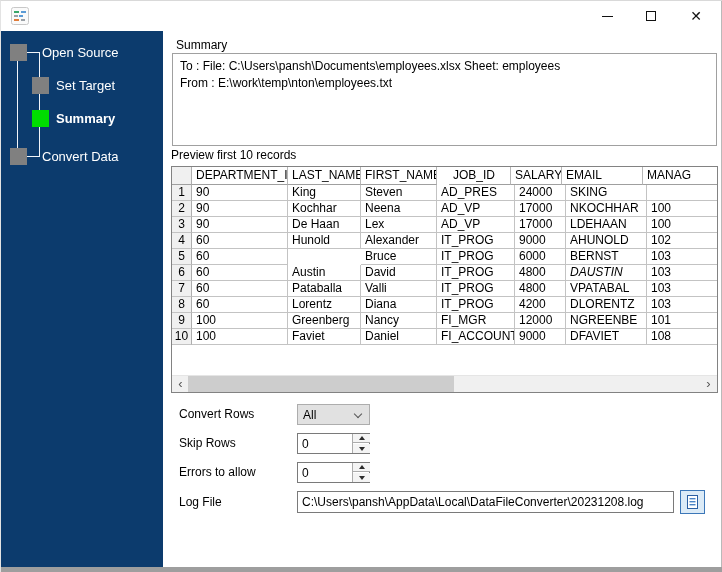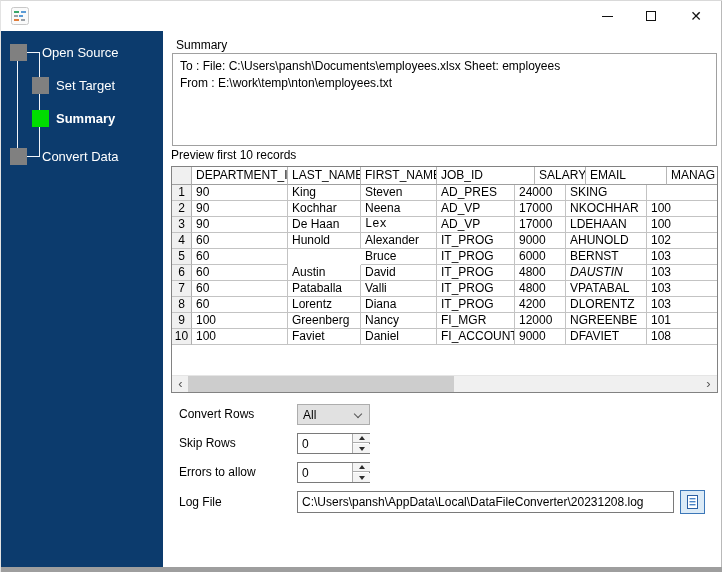--- a/index.html
+++ b/index.html
@@ -136,21 +136,21 @@
   </div>
 
   <div class="main-label" style="left:170px; top:147px; position:absolute;">Preview first 10 records</div>
   <div class="grid">
     <div class="grid-rows">
         <div class="tr th-row">
           <div class="td rownum" style="width: 20px;"></div>
           <div class="td" style="width: 96px;">DEPARTMENT_ID</div>
           <div class="td" style="width: 73px;">LAST_NAME</div>
           <div class="td" style="width: 76px;">FIRST_NAME</div>
-          <div class="td" style="width: 98px;">JOB_ID</div>
+          <div class="td" style="width: 62px; margin-left: 12px;">JOB_ID</div>
           <div class="td" style="width: 51px;">SALARY</div>
           <div class="td" style="width: 81px;">EMAIL</div>
           <div class="td" style="width: 110px;">MANAG</div>
         </div>
         <div class="tr">
           <div class="td rownum" style="width: 20px;">1</div>
           <div class="td" style="width: 96px;">90</div>
           <div class="td" style="width: 73px;">King</div>
           <div class="td" style="width: 76px;">Steven</div>
           <div class="td" style="width: 78px;">AD_PRES</div>
@@ -165,21 +165,21 @@
           <div class="td" style="width: 76px;">Neena</div>
           <div class="td" style="width: 78px;">AD_VP</div>
           <div class="td" style="width: 51px;">17000</div>
           <div class="td" style="width: 81px;">NKOCHHAR</div>
           <div class="td" style="width: 110px;">100</div>
         </div>
         <div class="tr">
           <div class="td rownum" style="width: 20px;">3</div>
           <div class="td" style="width: 96px;">90</div>
           <div class="td" style="width: 73px;">De Haan</div>
-          <div class="td" style="width: 76px; font-family: Liberation Mono, monospace;">Lex</div>
+          <div class="td" style="width: 76px;">Lex</div>
           <div class="td" style="width: 78px;">AD_VP</div>
           <div class="td" style="width: 51px;">17000</div>
           <div class="td" style="width: 81px;">LDEHAAN</div>
           <div class="td" style="width: 110px;">100</div>
         </div>
         <div class="tr">
           <div class="td rownum" style="width: 20px;">4</div>
           <div class="td" style="width: 96px;">60</div>
           <div class="td" style="width: 73px;">Hunold</div>
           <div class="td" style="width: 76px;">Alexander</div>

